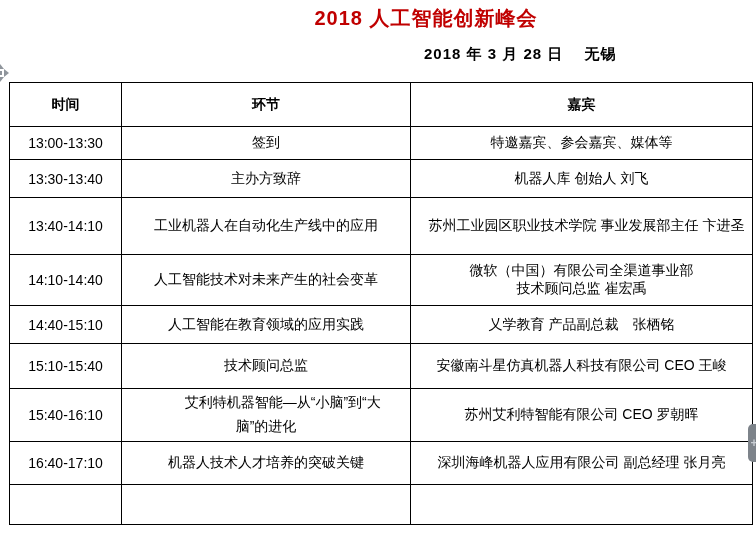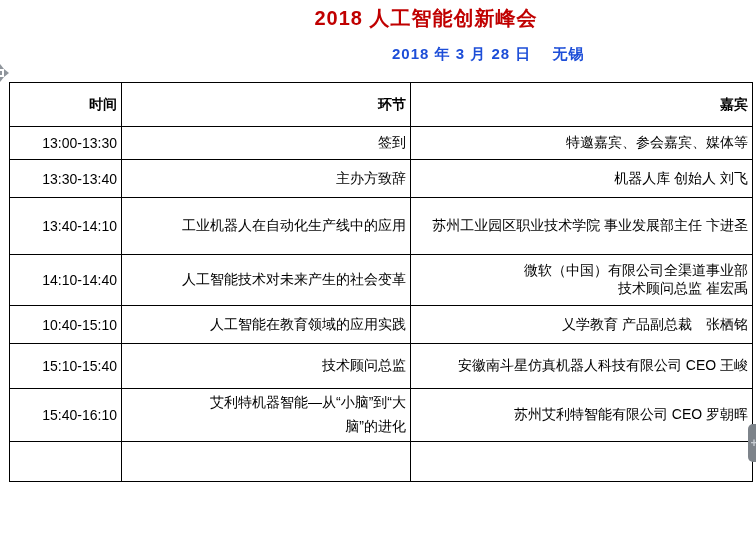--- a/index.html
+++ b/index.html
@@ -14,32 +14,32 @@
     position:absolute;top:5px;left:0;width:756px;
     text-align:center;font-size:20px;font-weight:bold;color:#c00000;
     letter-spacing:1px;
     padding-left:48px;
   }
   .slogan{
     position:absolute;top:45px;left:130px;
     font-size:15px;font-weight:bold;color:#c00000;letter-spacing:1px;
   }
   .date-loc{
-    position:absolute;top:45px;left:392px;
-    font-size:15px;font-weight:bold;color:#1d4ed8;letter-spacing:1px;
+    position:absolute;top:45px;left:424px;
+    font-size:15px;font-weight:bold;color:#000000;letter-spacing:1px;
   }
 
   table.agenda{
     position:absolute;left:9px;top:82px;width:743px;
     border-collapse:collapse;table-layout:fixed;
   }
   table.agenda td,table.agenda th{
     border:1.5px solid #000;
     font-size:14px;font-weight:normal;
-    text-align:right;vertical-align:middle;
+    text-align:center;vertical-align:middle;
     padding:2px 4px;box-sizing:border-box;
     overflow:hidden;
   }
   table.agenda th{font-weight:bold;}
   td.guest-left{text-align:left;padding-left:11px;}
   td.guest-left.tight{padding-left:14px;}
   .preline{white-space:pre-line;}
   td.session-wrap{
     text-align:left;text-indent:2.4em;white-space:pre-line;
     padding-left:4px;line-height:1.7;
@@ -104,34 +104,39 @@
       <td>工业机器人在自动化生产线中的应用</td>
       <td class="guest-left tight">苏州工业园区职业技术学院 事业发展部主任 卞进圣</td>
     </tr>
     <tr style="height:51px">
       <td>14:10-14:40</td>
       <td>人工智能技术对未来产生的社会变革</td>
       <td class="guest-left preline">微软（中国）有限公司全渠道事业部
 技术顾问总监 崔宏禹</td>
     </tr>
     <tr style="height:38px">
-      <td>10:40-15:10</td>
+      <td>14:40-15:10</td>
       <td>人工智能在教育领域的应用实践</td>
       <td class="guest-left">乂学教育 产品副总裁　张栖铭</td>
     </tr>
     <tr style="height:45px">
       <td>15:10-15:40</td>
       <td>技术顾问总监</td>
       <td class="guest-left">安徽南斗星仿真机器人科技有限公司 CEO 王峻</td>
     </tr>
     <tr style="height:47px">
       <td>15:40-16:10</td>
       <td class="session-wrap">艾利特机器智能—从“小脑”到“大
 脑”的进化</td>
       <td class="guest-left">苏州艾利特智能有限公司 CEO 罗朝晖</td>
+    </tr>
+    <tr style="height:43px">
+      <td>16:40-17:10</td>
+      <td>机器人技术人才培养的突破关键</td>
+      <td class="guest-left">深圳海峰机器人应用有限公司 副总经理 张月亮</td>
     </tr>
     <tr style="height:40px">
       <td></td>
       <td></td>
       <td></td>
     </tr>
   </tbody>
     </table>
 
   <div class="side-handle">

